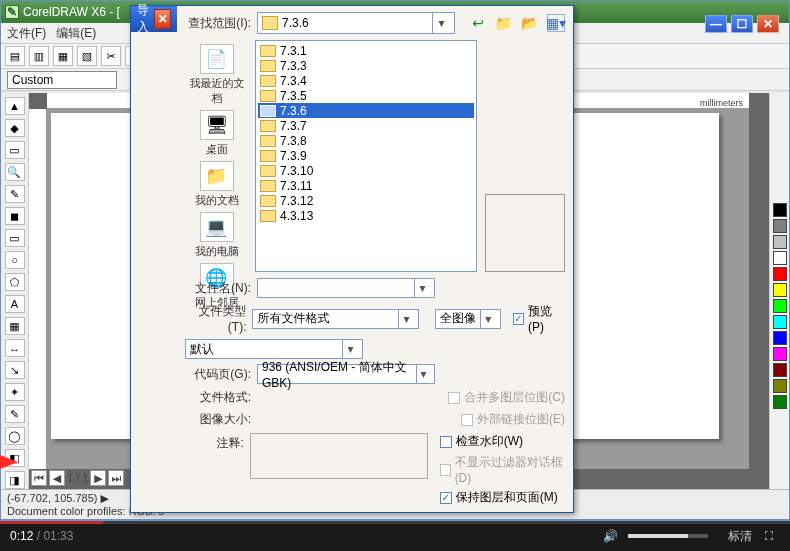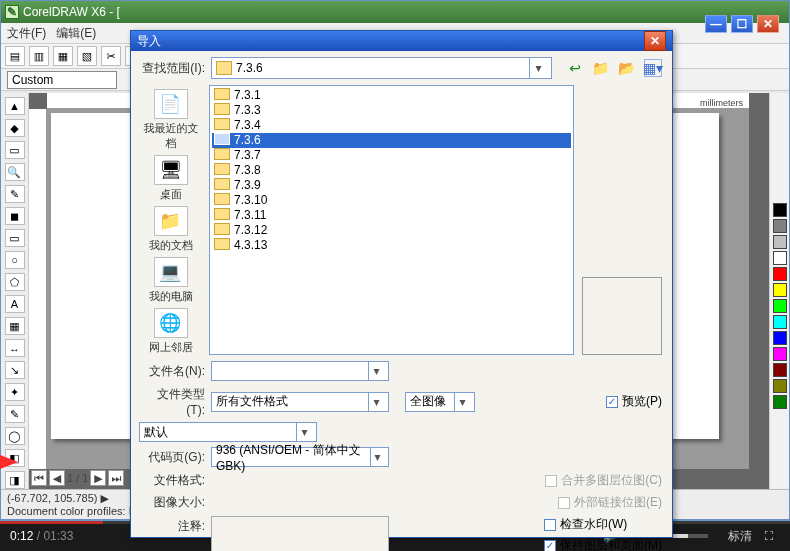--- a/index.html
+++ b/index.html
@@ -34,21 +34,21 @@
 .page { position:absolute; top:4px; left:4px; right:30px; bottom:30px; background:#fff; box-shadow:3px 3px 4px rgba(0,0,0,.4);}
 
 .palette { width:20px; background:#f1f1f1; border-left:1px solid #ccc; display:flex; flex-direction:column; align-items:center; padding-top:110px;}
 .swatch { width:14px; height:14px; margin-bottom:2px; border:1px solid #444;}
 
 .statusbar { position:absolute; left:0; right:0; bottom:0; height:30px; background:#ededed; border-top:1px solid #bbb; font-size:11px; color:#333; padding:2px 6px;}
 .page-nav { position:absolute; left:30px; bottom:32px; height:18px; display:flex; align-items:center; gap:2px; color:#444; font-size:11px;}
 .page-nav .pn { width:16px; height:16px; border:1px solid #999; background:#fff; display:flex; align-items:center; justify-content:center;}
 
 
-.dialog { position:absolute; left:130px; top:5px; width:543px; height:508px; background:#f4f3ee; border:1px solid #1b56a8; box-shadow:2px 2px 6px rgba(0,0,0,.4); display:flex; flex-direction:column; z-index:50;margin-top:25px;}
+.dialog { position:absolute; left:130px; top:5px; width:444px; height:508px; background:#f4f3ee; border:1px solid #1b56a8; box-shadow:2px 2px 6px rgba(0,0,0,.4); display:flex; flex-direction:row; z-index:50;}
 .dlg-title { height:26px; background:linear-gradient(#3d7ced,#1a4fb7); color:#fff; display:flex; align-items:center; padding:0 6px; font-size:12px;}
 .dlg-title .spacer{flex:1;}
 .dlg-close { width:22px; height:20px; background:linear-gradient(#f0886a,#d13a14); border:1px solid #9a2b10; display:flex; align-items:center; justify-content:center; color:#fff; font-weight:bold;}
 .dlg-body { flex:1; display:flex; flex-direction:column; padding:6px 10px 6px 8px; }
 .lookrow { display:flex; align-items:center; gap:6px; margin-bottom:6px;}
 .lookrow .lbl { width:66px; text-align:right; color:#333;}
 .look-combo { flex:1; height:22px; border:1px solid #7c9dce; background:#fff; display:flex; align-items:center; padding:0 4px;}
 .look-combo .fld-icon{ width:16px; height:14px; background:#ffe08a; border:1px solid #c9a437; margin-right:4px;}
 .look-combo .dd { width:18px; height:20px; border-left:1px solid #7c9dce; display:flex; align-items:center; justify-content:center; color:#555; margin-left:auto;}
 .nav-icons { display:flex; gap:8px; align-items:center; margin-left:8px;}
@@ -57,21 +57,21 @@
 .nav-up{color:#d9a400;}
 .nav-new{color:#d9a400;}
 .nav-view{color:#3a6fcf; border:1px solid #8fb2ea;}
 .mid { flex:1; display:flex; gap:6px; min-height:0;}
 .places { width:64px; display:flex; flex-direction:column; align-items:center; gap:4px; padding-top:4px;}
 .place { width:56px; display:flex; flex-direction:column; align-items:center; gap:2px; }
 .place .pi { width:34px; height:30px; border:1px solid #bdbdbd; background:#fff; display:flex; align-items:center; justify-content:center; font-size:18px;}
 .place .pl { font-size:11px; color:#333; text-align:center;}
 .listing-wrap { flex:1; display:flex; gap:8px; min-height:0; }
 .listing { flex:1; border:1px solid #7c9dce; background:#fff; overflow:auto; padding:2px; }
-.row { display:flex; align-items:flex-start; height:15px; padding:0 2px; gap:4px;}
+.row { display:flex; align-items:center; height:15px; padding:0 2px; gap:4px;}
 .row.sel { background:#2a6ad0; color:#fff;}
 .fico { width:16px; height:12px; background:#ffe08a; border:1px solid #c9a437;}
 .row.sel .fico{ background:#c7dbff; border-color:#fff;}
 .preview { width:80px; height:78px; border:1px solid #999; background:#f4f3ee; align-self:flex-end;}
 
 .form { display:flex; flex-direction:column; gap:5px; padding-top:6px;}
 .frow { display:flex; align-items:center; gap:6px;}
 .frow .flbl { width:66px; text-align:right; color:#333;}
 .frow .static { color:#333; }
 .combo2 { height:20px; border:1px solid #7c9dce; background:#fff; display:flex; align-items:center; padding:0 4px;}
@@ -253,20 +253,24 @@
                 <span>7.3.1</span>
               </div>
               <div class="row">
                 <span class="fico"></span>
                 <span>7.3.3</span>
               </div>
               <div class="row">
                 <span class="fico"></span>
                 <span>7.3.4</span>
               </div>
+              <div class="row">
+                <span class="fico"></span>
+                <span>7.3.5</span>
+              </div>
               <div class="row sel">
                 <span class="fico"></span>
                 <span>7.3.6</span>
               </div>
               <div class="row">
                 <span class="fico"></span>
                 <span>7.3.7</span>
               </div>
               <div class="row">
                 <span class="fico"></span>
@@ -354,20 +358,24 @@
         </div>
         <div class="frow" style="align-items:flex-start;">
           <span class="flbl" style="padding-top:2px;">注释:</span>
           <div class="annot" style="width:178px; flex:none;"></div>
           <span style="flex:1"></span>
           <div style="display:flex; flex-direction:column; gap:4px;">
             <label class="chk">
               <span class="box"></span>
               <span>检查水印(W)</span>
             </label>
+            <label class="chk disabled">
+              <span class="box"></span>
+              <span>不显示过滤器对话框(D)</span>
+            </label>
             <label class="chk">
               <span class="box">✓</span>
               <span>保持图层和页面(M)</span>
             </label>
           </div>
         </div>
 
       </div>
     </div>
   </div>

